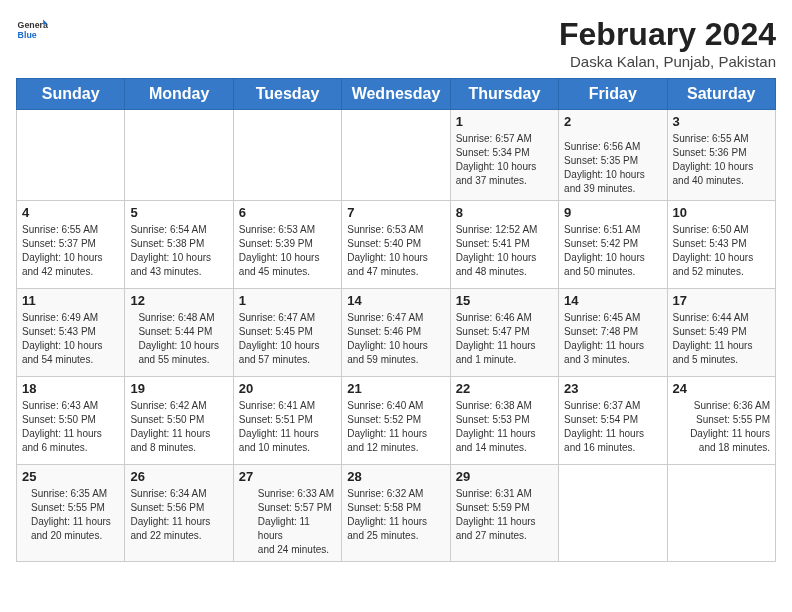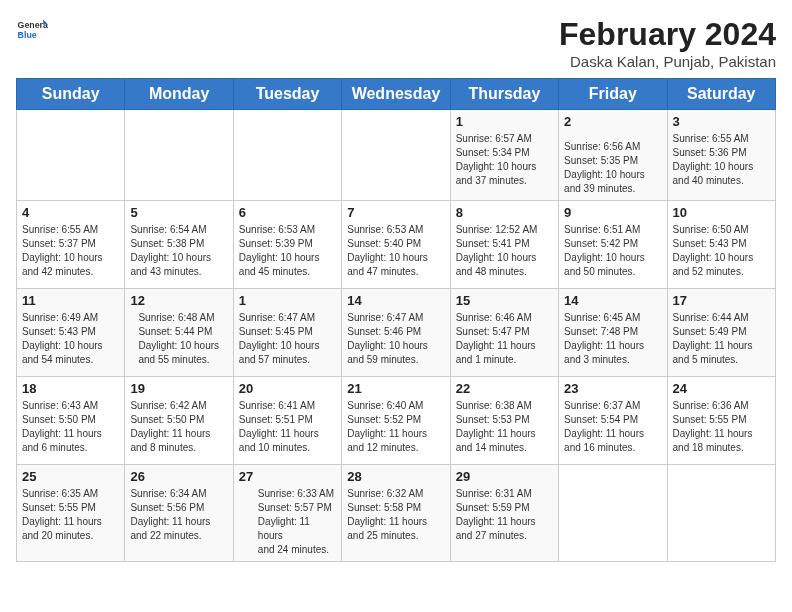--- a/index.html
+++ b/index.html
@@ -272,30 +272,30 @@
         </td>
         <td>
           <div class="day-num">23</div>
           <div class="cell-info" style="white-space: pre-line;">Sunrise: 6:37 AM
 Sunset: 5:54 PM
 Daylight: 11 hours
 and 16 minutes.</div>
         </td>
         <td>
           <div class="day-num">24</div>
-          <div class="cell-info" style="white-space: pre-line;">Sunrise: 6:36 AM
+          <div class="cell-info" style="white-space: pre-line; text-align: right;">Sunrise: 6:36 AM
 Sunset: 5:55 PM
 Daylight: 11 hours
 and 18 minutes.</div>
         </td>
       </tr>
       <tr>
         <td>
           <div class="day-num">25</div>
-          <div class="cell-info" style="white-space: pre-line;">Sunrise: 6:35 AM
+          <div class="cell-info" style="white-space: pre-line; margin-left: 9px;">Sunrise: 6:35 AM
 Sunset: 5:55 PM
 Daylight: 11 hours
 and 20 minutes.</div>
         </td>
         <td>
           <div class="day-num">26</div>
           <div class="cell-info" style="white-space: pre-line;">Sunrise: 6:34 AM
 Sunset: 5:56 PM
 Daylight: 11 hours
 and 22 minutes.</div>

